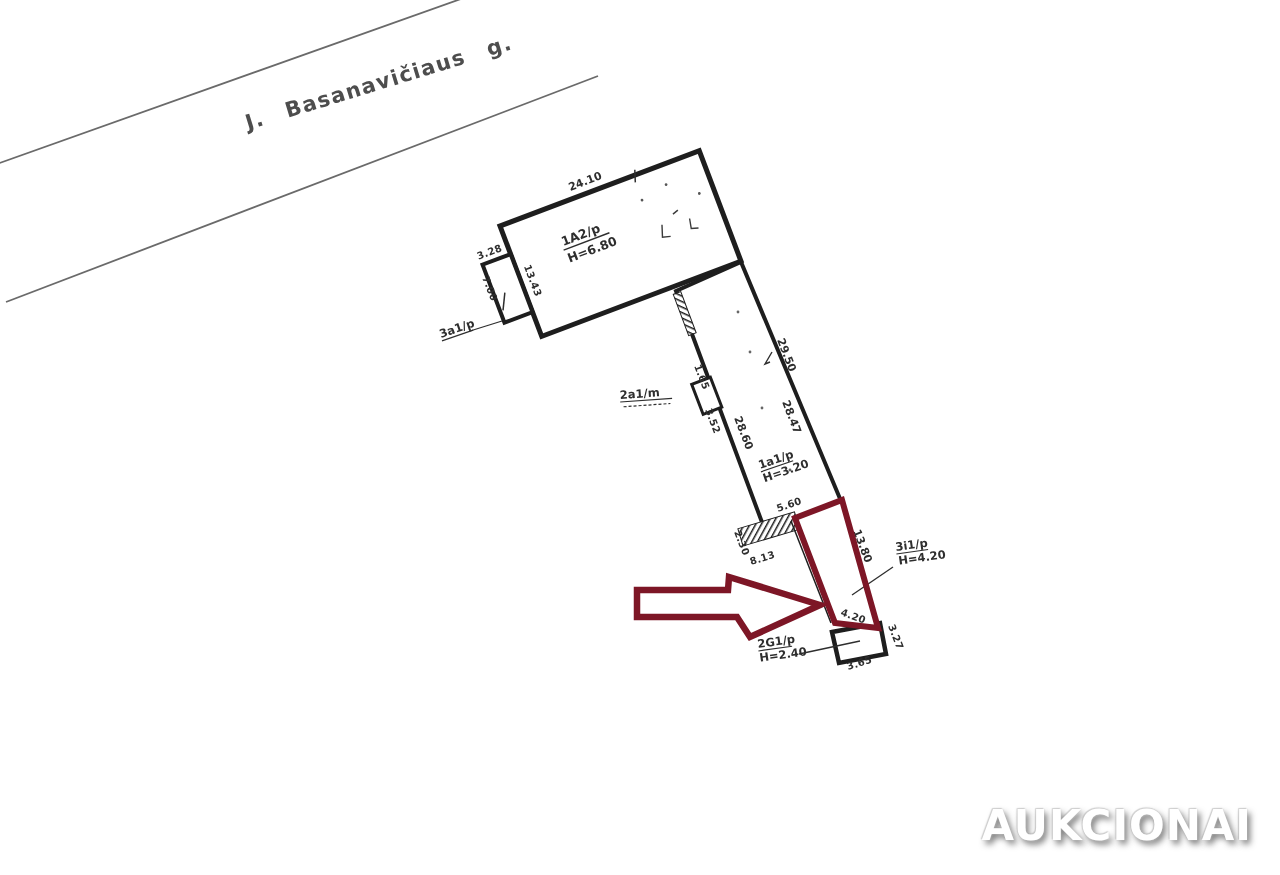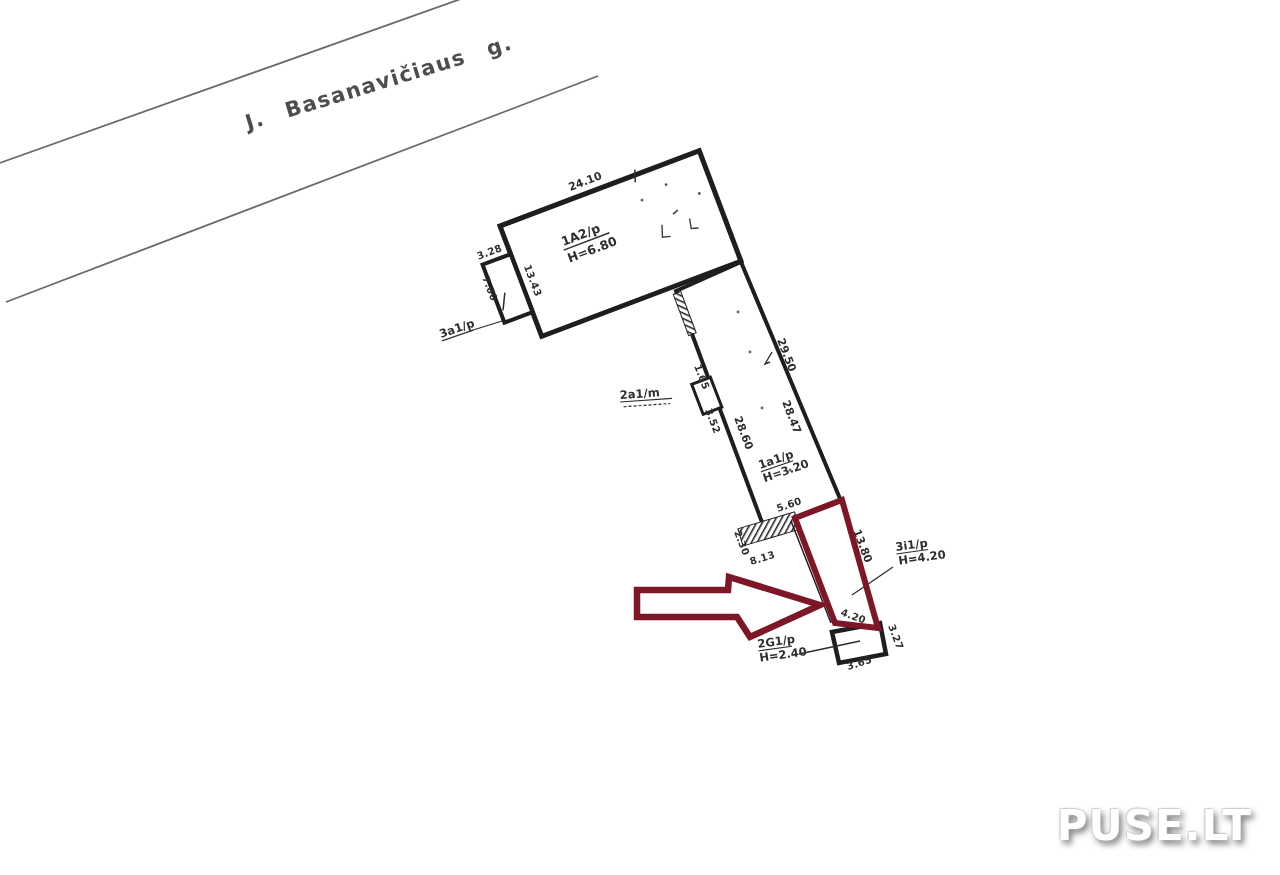--- a/index.html
+++ b/index.html
@@ -124,15 +124,15 @@
     <line x1="0" y1="3" x2="34" y2="3" stroke="#2e2e2e" stroke-width="1.2"></line>
     <text class="t unit" x="0" y="14">H=2.40</text>
   </g>
   <text class="t dim" transform="translate(888,626) rotate(69)">3.27</text>
   <text class="t dim" transform="translate(848,670) rotate(-17)">3.65</text>
 
   <polygon points="637,590 728,590 729,577 820,605 750,637 737,617 637,617" fill="#ffffff" stroke="#7d1626" stroke-width="6.5" stroke-linejoin="miter"></polygon>
 </svg>
 
 <div class="wm">
-  <div>PUSE.LT</div>
+  <div>AUKCIONAI</div>
 </div>
 </div>
 
 </body></html>

